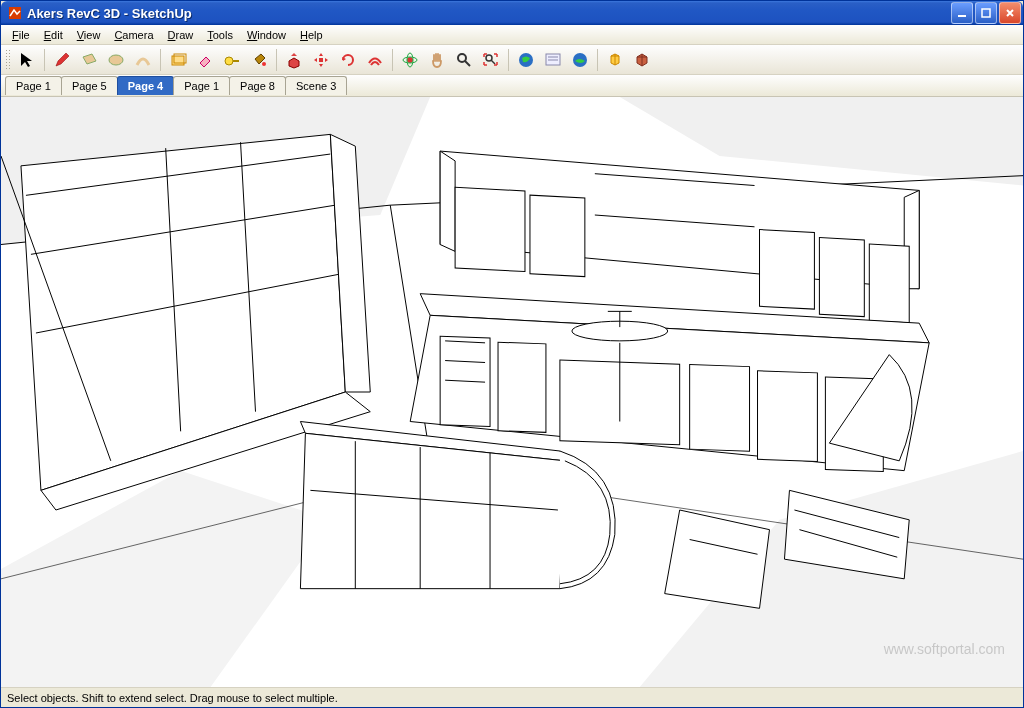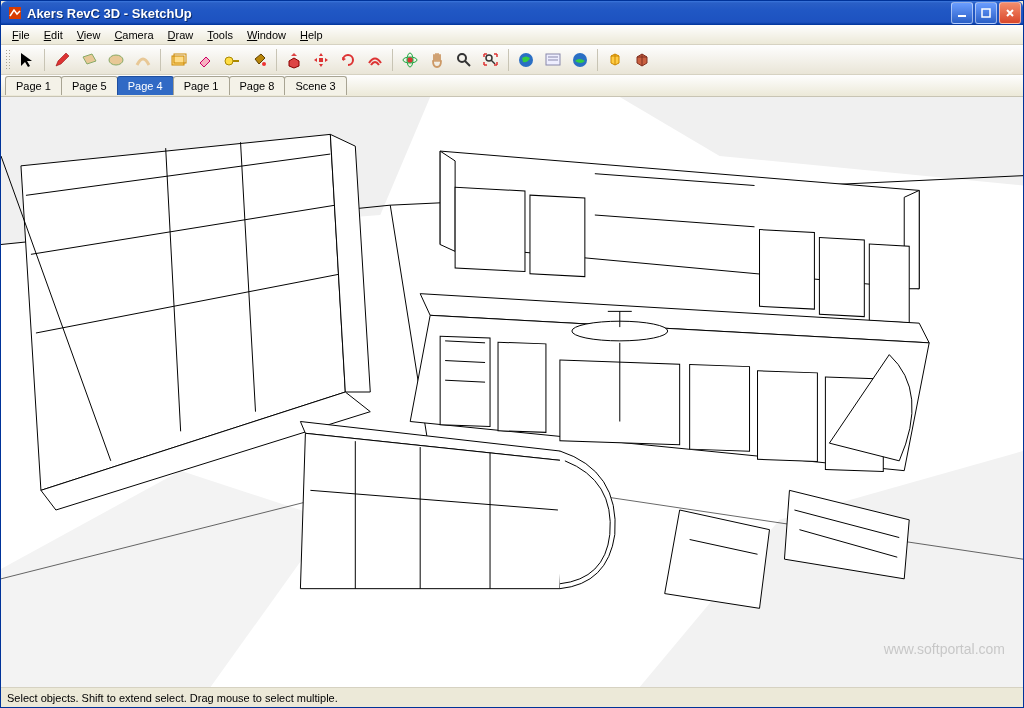--- a/index.html
+++ b/index.html
@@ -97,20 +97,21 @@
   margin-right: -1px;
   font-size: 11px;
   cursor: pointer;
   border-top-left-radius: 3px;
   border-top-right-radius: 3px;
 }
 .scene-tab.active {
   background: #316ac5;
   color: #fff;
   border-color: #1f4f9e;
+  font-weight: bold;
 }
 
 .viewport {
   flex: 1;
   background: #fff;
   position: relative;
   overflow: hidden;
 }
 .viewport svg { width: 100%; height: 100%; }
 

